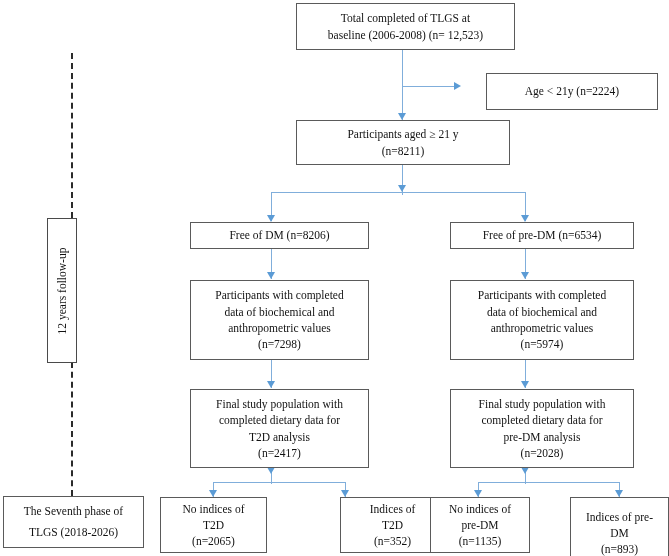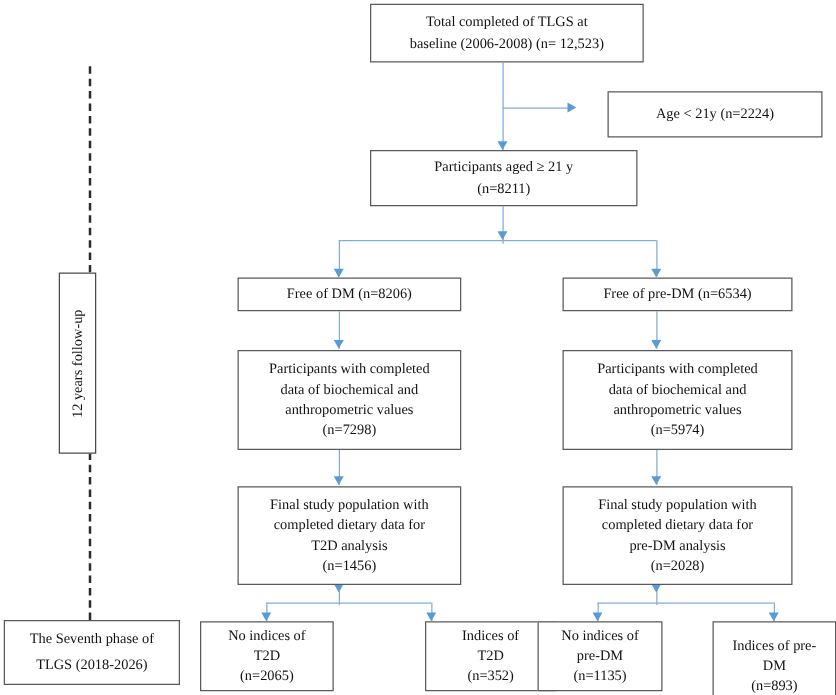--- a/index.html
+++ b/index.html
@@ -170,21 +170,21 @@
 
   <div class="conn-v" style="left:271px; top:360px; height:28px;"></div>
   <div class="arrow-down" style="left:266.5px; top:381px;"></div>
   <div class="conn-v" style="left:525px; top:360px; height:28px;"></div>
   <div class="arrow-down" style="left:520.5px; top:381px;"></div>
 
   <div class="node" style="left:190px; top:389px; width:179px; height:79px;">
     <span class="ln">Final study population with</span>
     <span class="ln">completed dietary data for</span>
     <span class="ln">T2D analysis</span>
-    <span class="ln">(n=1456)</span>
+    <span class="ln">(n=2417)</span>
   </div>
 
   <div class="node" style="left:450px; top:389px; width:184px; height:79px;">
     <span class="ln">Final study population with</span>
     <span class="ln">completed dietary data for</span>
     <span class="ln">pre-DM analysis</span>
     <span class="ln">(n=2028)</span>
   </div>
 
   <div class="conn-v" style="left:271px; top:468px; height:16px;"></div>

